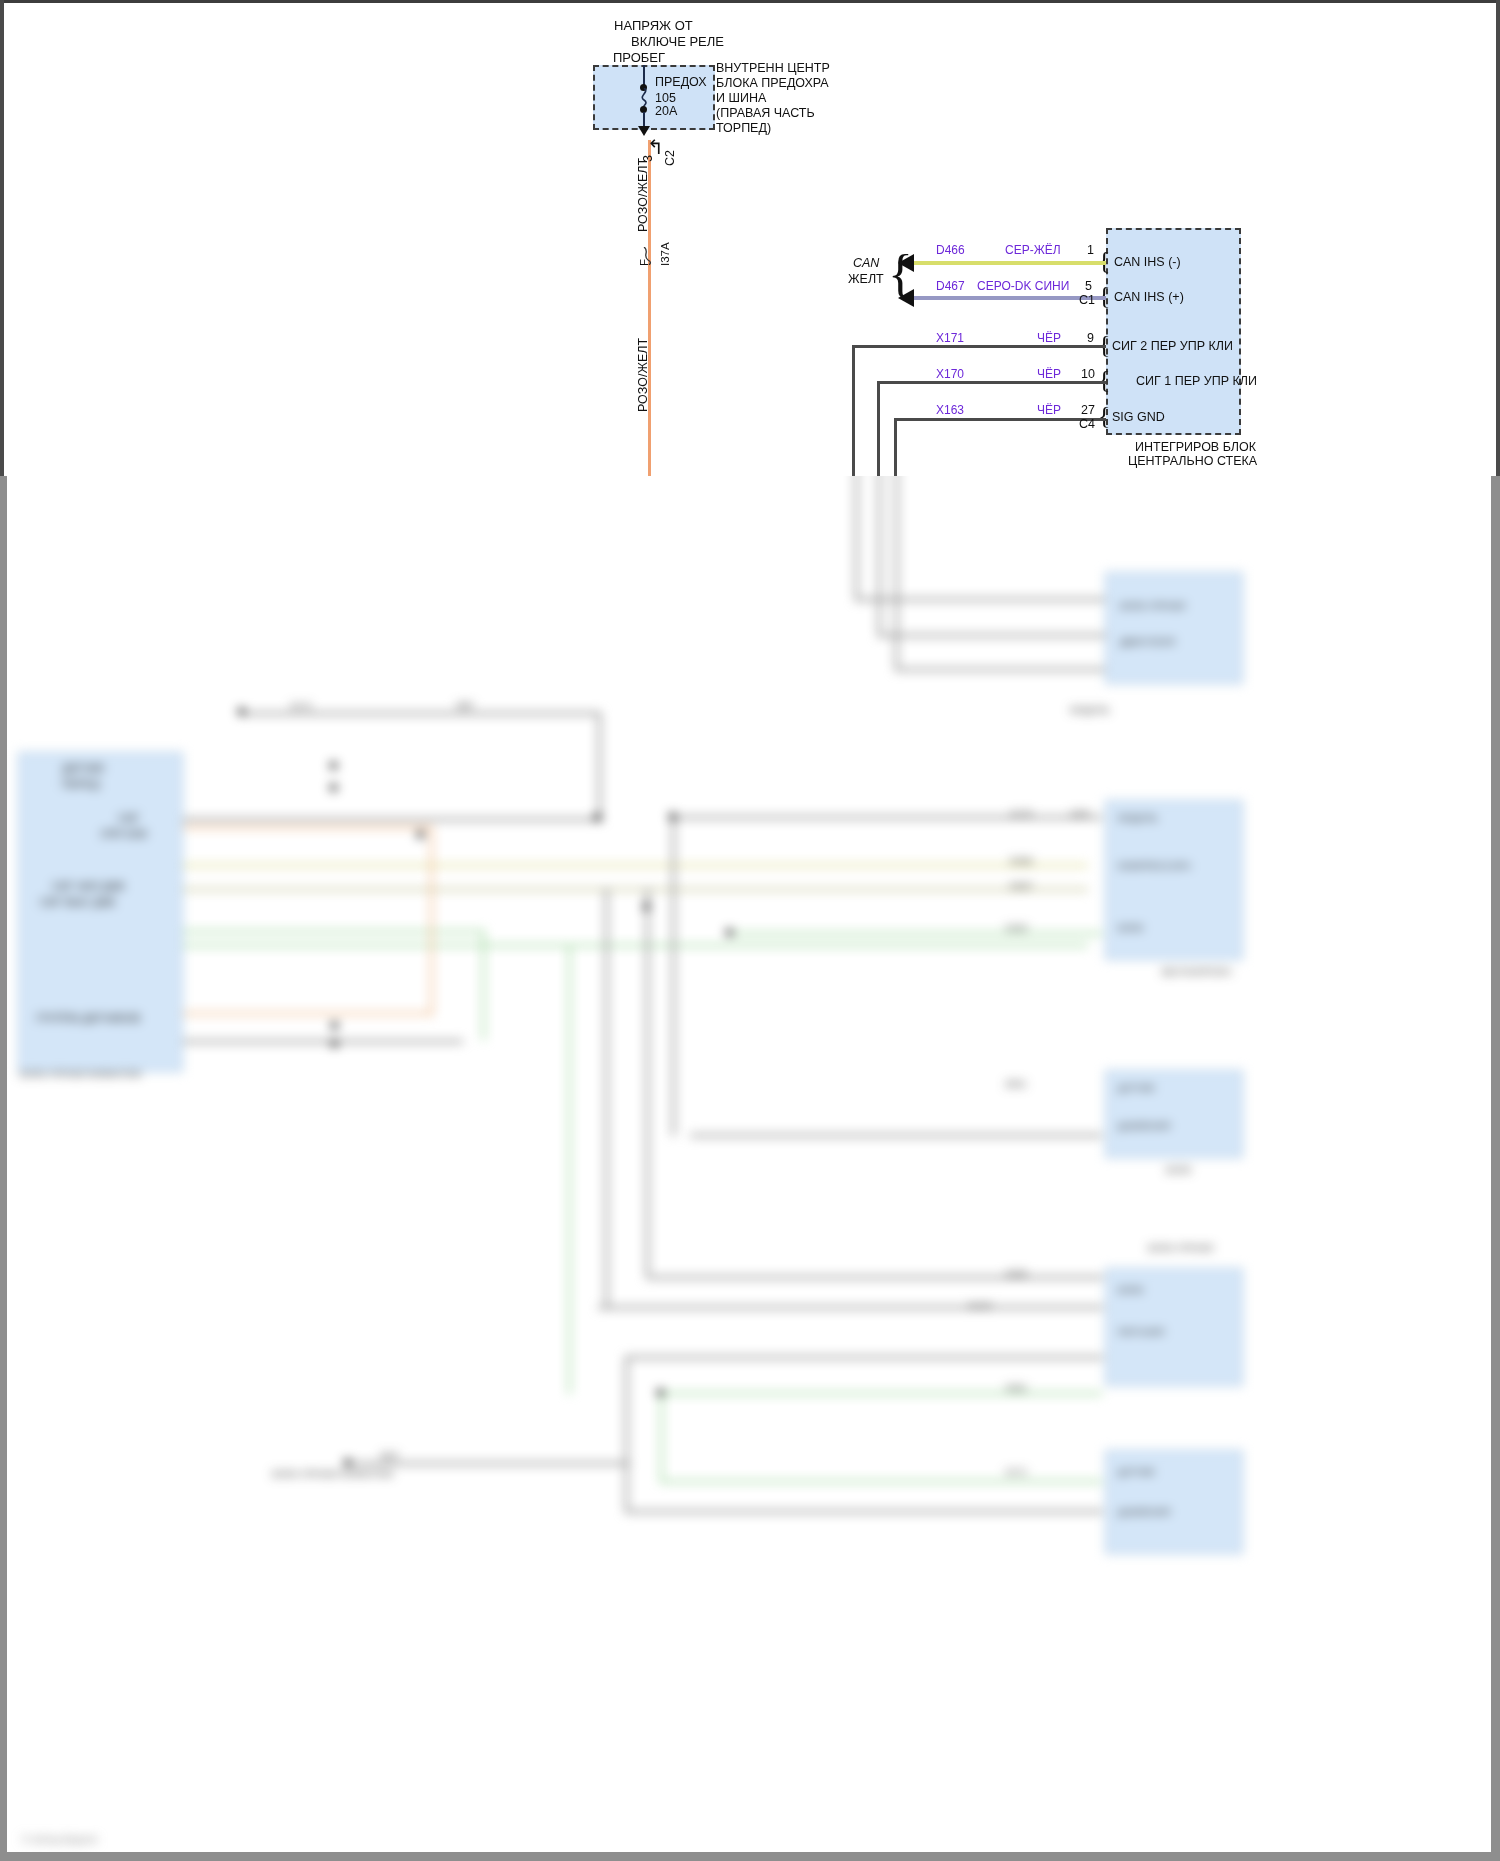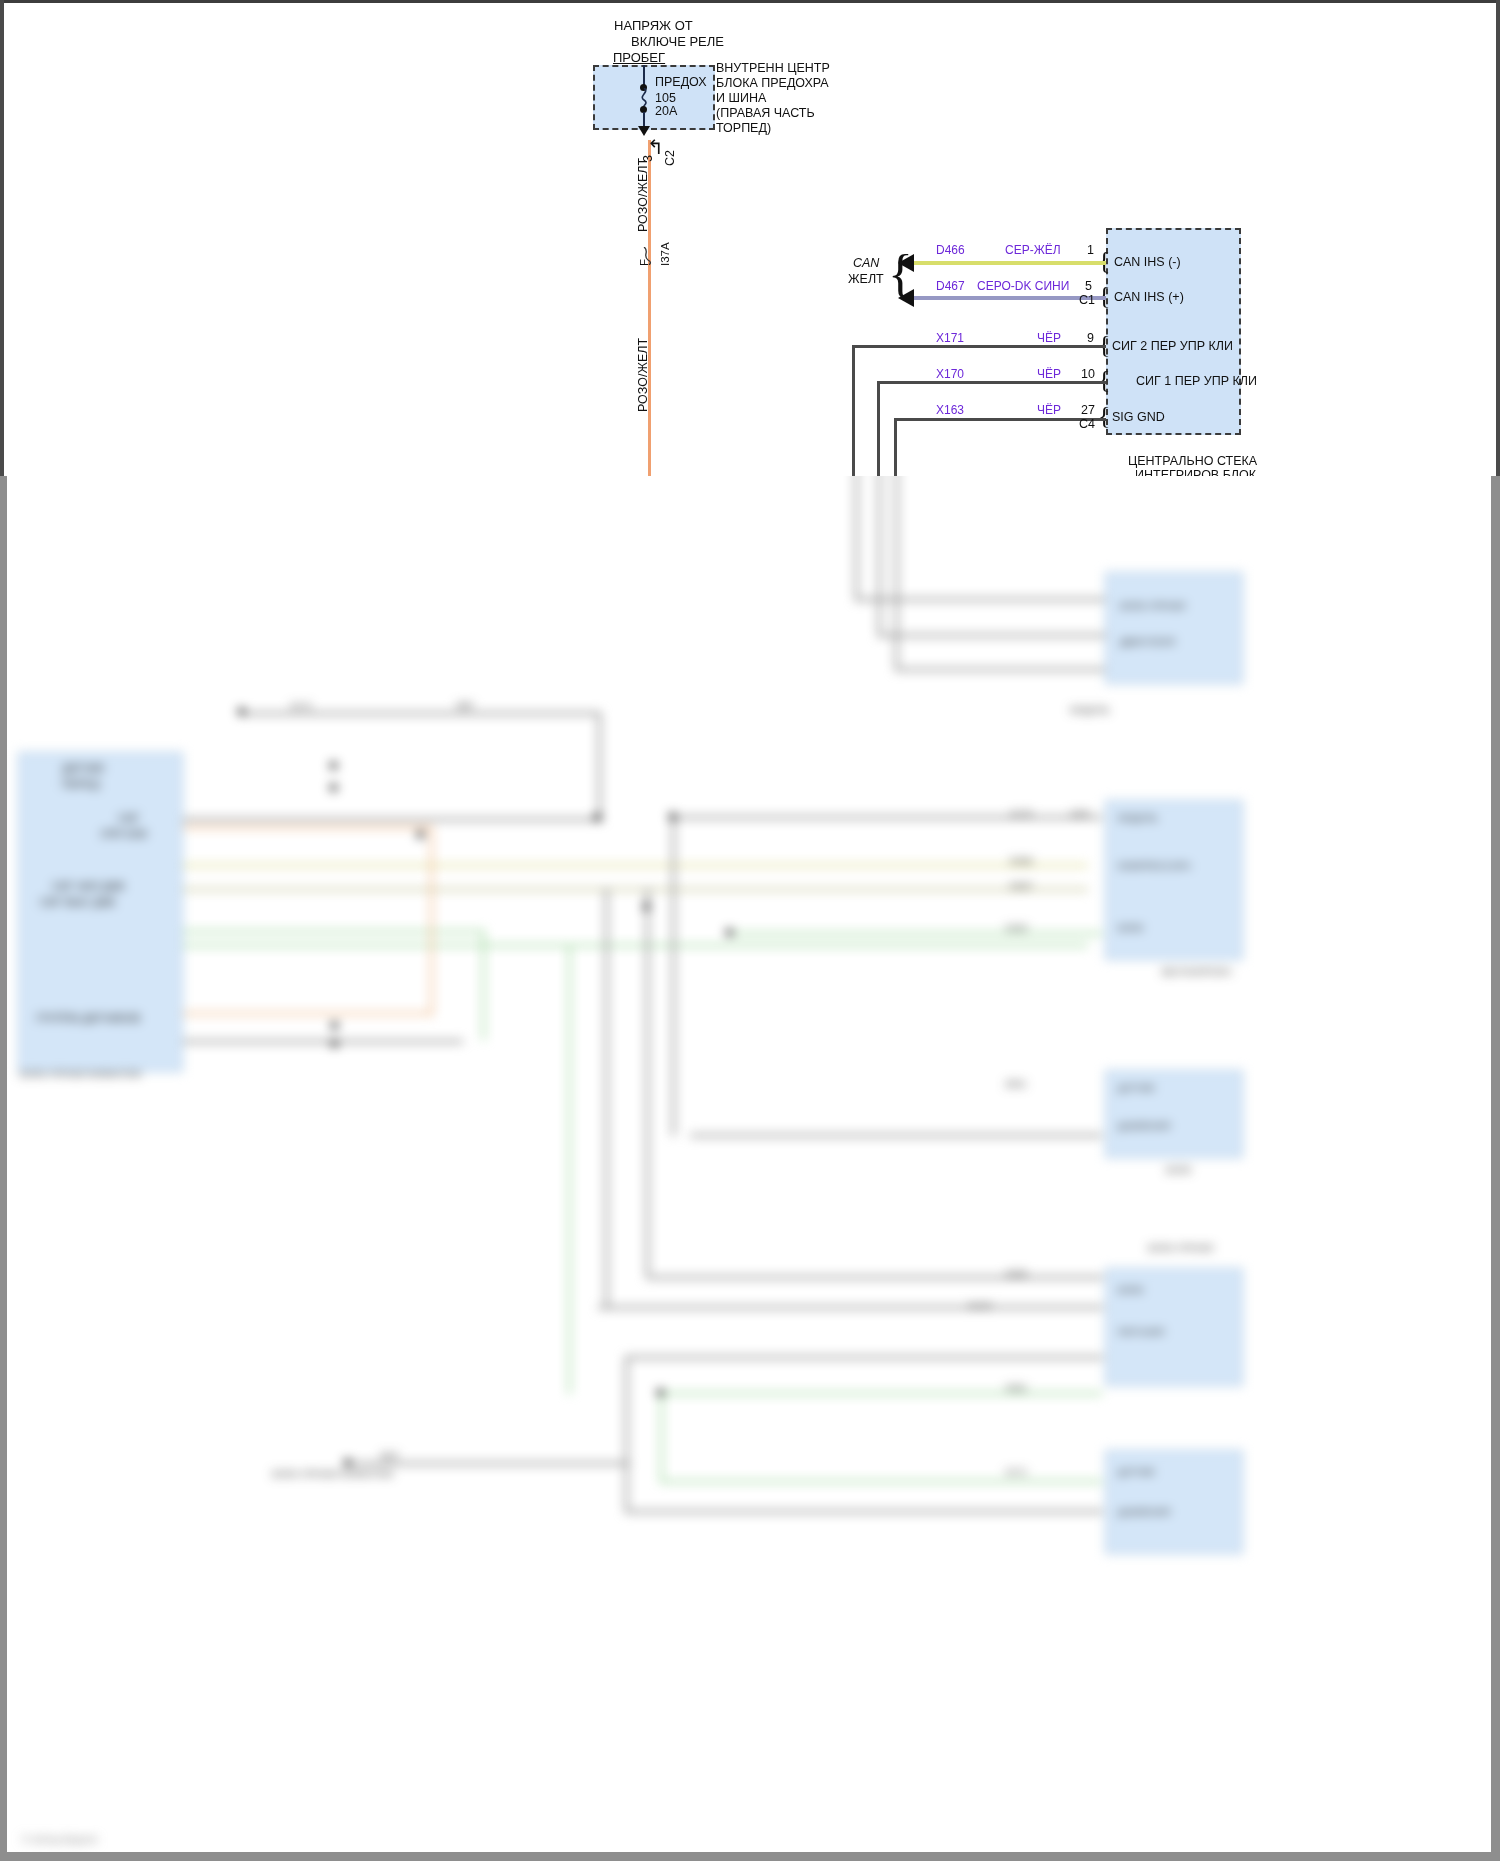--- a/index.html
+++ b/index.html
@@ -268,21 +268,21 @@
   <div id="blur-frame-r"></div>
   <div id="blur-frame-b"></div>
 
   <div id="sharp-region">
     <div class="frame-top"></div>
     <div class="frame-left"></div>
     <div class="frame-right"></div>
 
     <div class="title-txt" style="left:614px; top:17px;">НАПРЯЖ ОТ</div>
     <div class="title-txt" style="left:631px; top:33px;">ВКЛЮЧЕ РЕЛЕ</div>
-    <div class="title-txt" style="left:613px; top:49px;text-decoration:underline;">ПРОБЕГ</div>
+    <div class="title-txt" style="left:613px; top:49px;">ПРОБЕГ</div>
 
     <div class="module" style="left:593px; top:65px; width:122px; height:65px;"></div>
 
     <div class="wire v" style="left:643px; top:65px; height:22px; background:#1b2a4a; width:2px;"></div>
     <div class="dot" style="left:640px; top:84px; width:7px; height:7px;"></div>
 
     <svg style="position:absolute; left:637px; top:88px;" width="16" height="22">
       <path d="M7,0 C13,4 1,8 7,12 C13,16 3,18 7,22" stroke="#1b2a4a" stroke-width="1.6" fill="none"></path>
     </svg>
     <div class="dot" style="left:640px; top:106px; width:7px; height:7px;"></div>
@@ -321,21 +321,21 @@
     <div class="mlabel" style="left:1112px; top:339px;">СИГ 2 ПЕР УПР КЛИ</div>
     <div class="mlabel" style="left:1136px; top:374px;">СИГ 1 ПЕР УПР КЛИ</div>
     <div class="mlabel" style="left:1112px; top:410px;">SIG GND</div>
 
     <div class="brace" style="left:1098px; top:248px;">{</div>
     <div class="brace" style="left:1098px; top:283px;">{</div>
     <div class="brace" style="left:1098px; top:332px;">{</div>
     <div class="brace" style="left:1098px; top:367px;">{</div>
     <div class="brace" style="left:1098px; top:403px;">{</div>
 
-    <div class="cap" style="left:1135px; top:440px;margin-top:28px;">ИНТЕГРИРОВ БЛОК</div>
+    <div class="cap" style="left:1135px; top:440px;">ИНТЕГРИРОВ БЛОК</div>
     <div class="cap" style="left:1128px; top:454px;">ЦЕНТРАЛЬНО СТЕКА</div>
 
     <div class="mlabel" style="left:853px; top:256px;font-style:italic;">CAN</div>
     <div class="mlabel" style="left:848px; top:272px;">ЖЕЛТ</div>
     <div class="brace" style="left:888px; top:248px; font-size:52px; line-height:52px;">{</div>
 
     <div class="wire h" style="left:910px; top:261px; width:196px; background:#D8DE6B; height:4px;"></div>
     <div class="arrowL" style="left:898px; top:254px;"></div>
     <div class="wlabel" style="left:936px; top:243px;">D466</div>
     <div class="wlabel" style="left:1005px; top:243px;">СЕР-ЖЁЛ</div>

